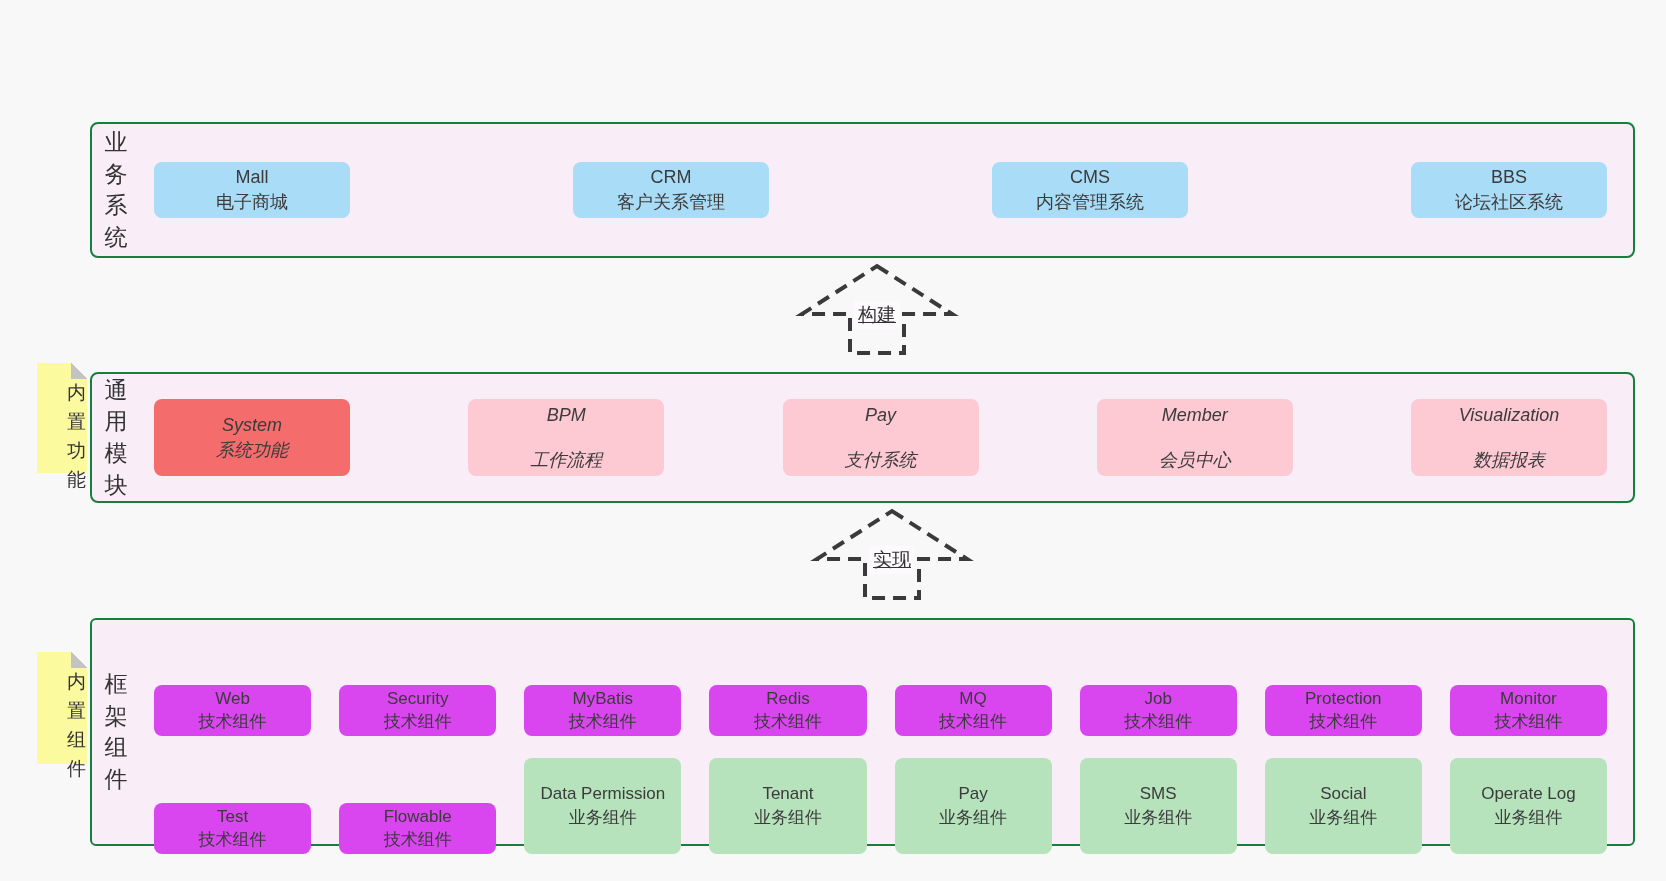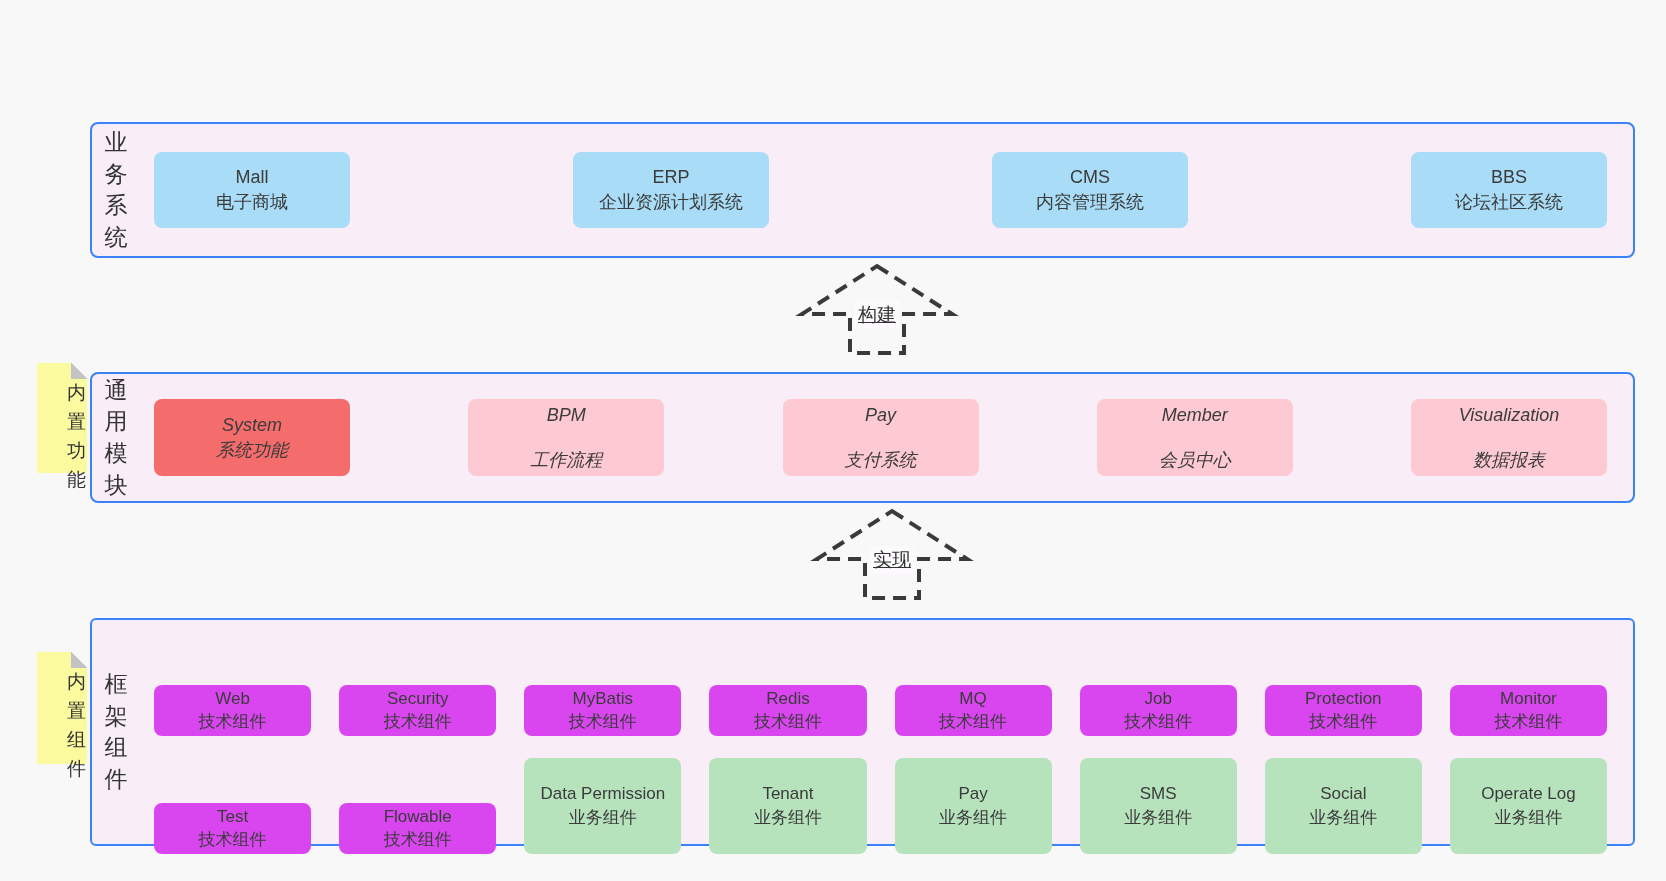--- a/index.html
+++ b/index.html
@@ -9,21 +9,21 @@
     background:#f8f8f8;
     font-family:"Liberation Sans","DejaVu Sans",sans-serif;
     color:#333;
     overflow:hidden;
   }
   .band {
     position:absolute;
     left:90px;
     width:1545px;
     background:#f9eef7;
-    border:2px solid #3b82f6;
+    border:2px solid #15803d;
     border-radius:8px;
   }
   .band-business   { top:122px; height:136px; }
   .band-modules    { top:372px; height:131px; }
   .band-components { top:618px; height:228px;border-radius:6px; }
 
   .band-label {
     position:absolute;
     left:11px;
     top:50%;
@@ -54,21 +54,21 @@
   .box {
     border-radius:8px;
     display:flex;
     flex-direction:column;
     justify-content:center;
     align-items:center;
     text-align:center;
     line-height:1.38;
     color:#3b3b3b;
   }
-  .boxes-row .box { width:196px; height:76px; font-size:18px; }
+  .boxes-row .box { width:196px; height:56px; font-size:18px; }
   .band-modules .boxes-row .box { height:77px;font-style:italic; }
   .boxes-grid .box { font-size:17px; padding:2px 6px; }
 
   .blue       { background:#a9dcf7; }
   .red        { background:#f56c6c; }
   .pink       { background:#fdc9d2;gap:20px; }
   .green      { background:#d946ef;margin-top:45px; }
   .lightgreen { background:#b6e2bc; }
 
   .note {
@@ -113,22 +113,22 @@
 <body>
 
 <div class="band band-business">
   <div class="band-label">业务系统</div>
   <div class="boxes-row">
     <div class="box blue">
       <span>Mall</span>
       <span>电子商城</span>
     </div>
     <div class="box blue">
-      <span>ERP</span>
-      <span>企业资源计划系统</span>
+      <span>CRM</span>
+      <span>客户关系管理</span>
     </div>
     <div class="box blue">
       <span>CMS</span>
       <span>内容管理系统</span>
     </div>
     <div class="box blue">
       <span>BBS</span>
       <span>论坛社区系统</span>
     </div>
   </div>

